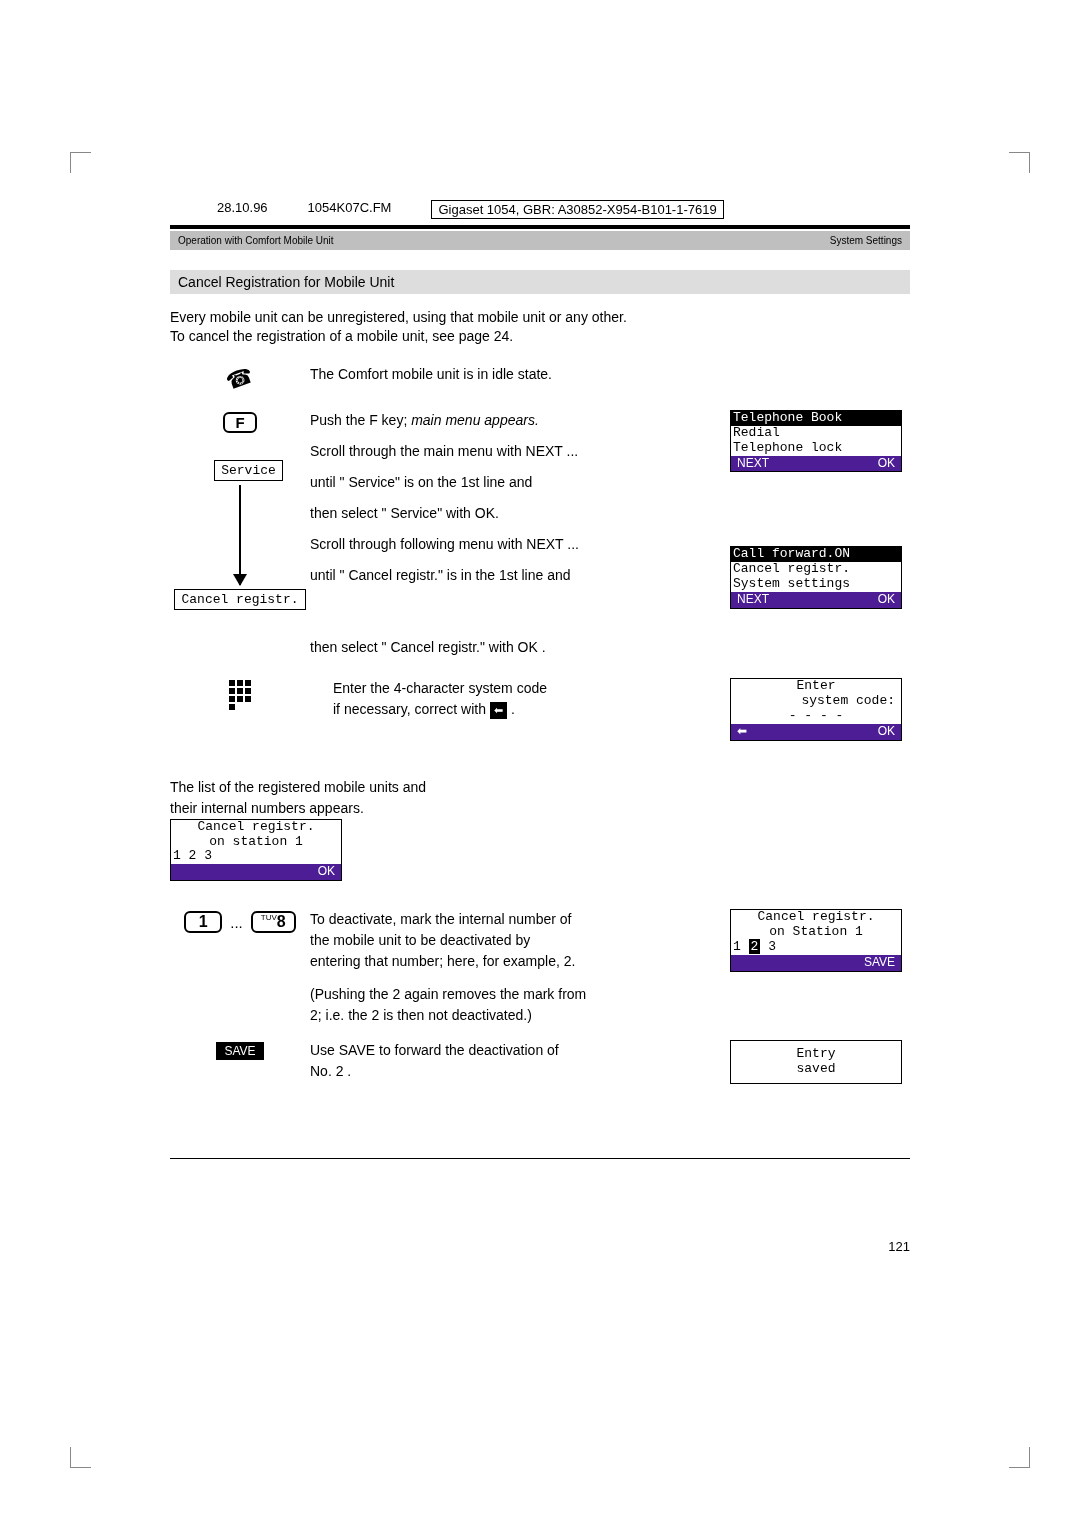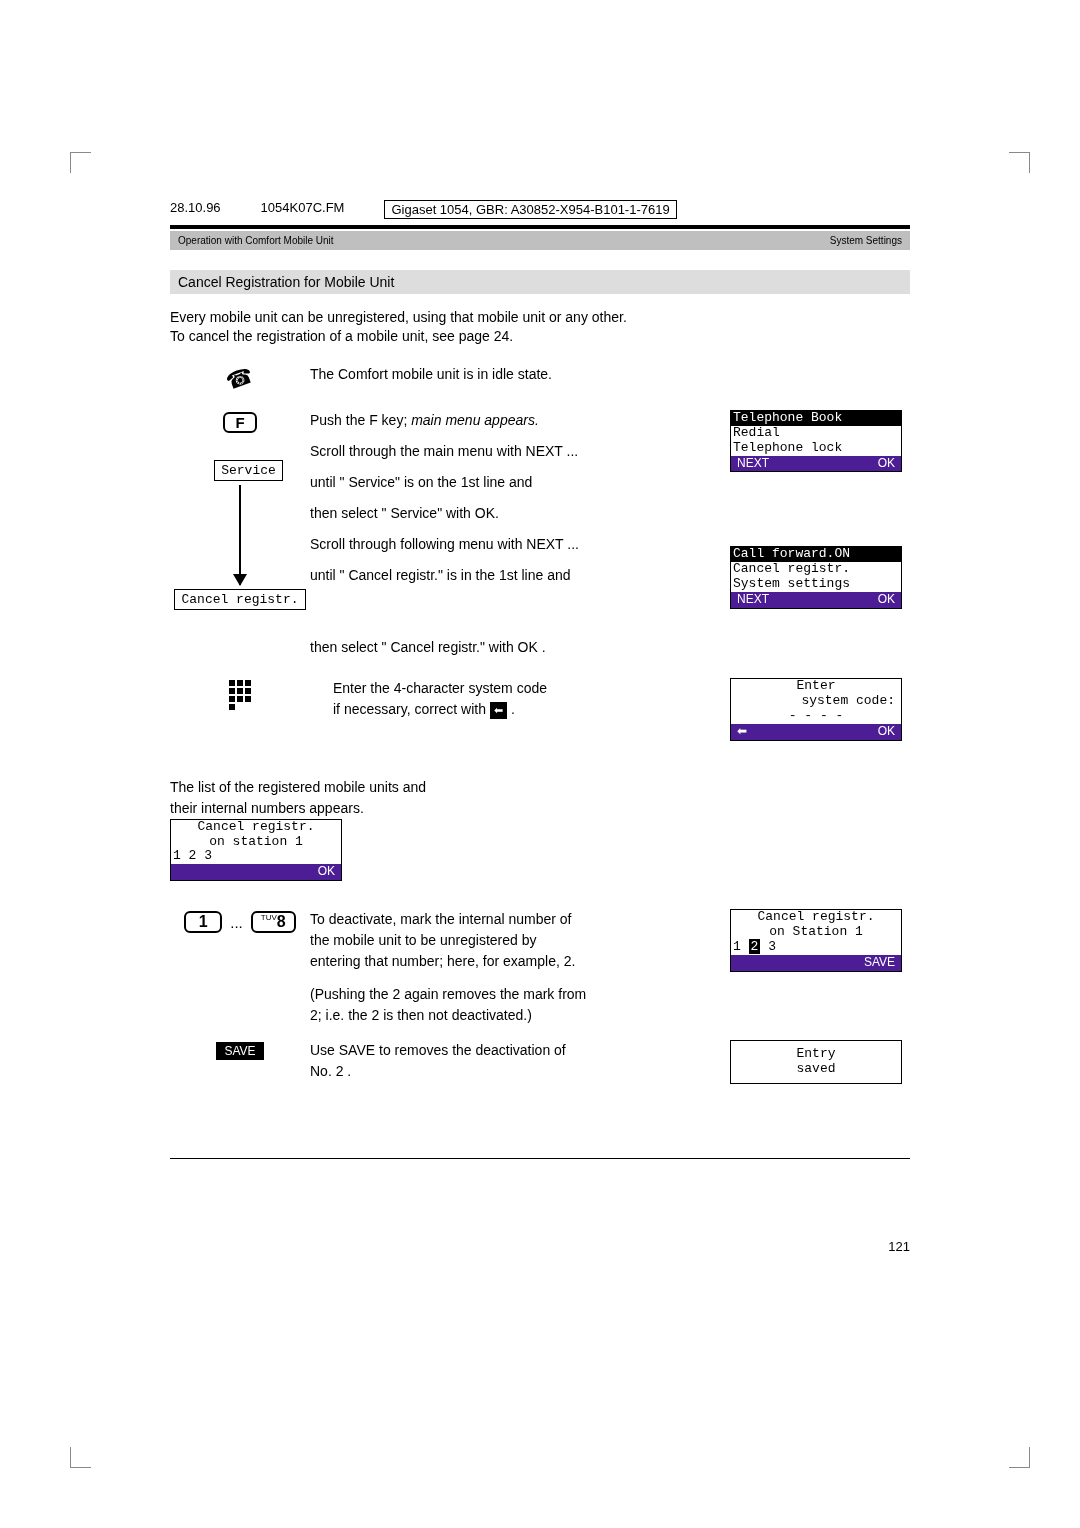--- a/index.html
+++ b/index.html
@@ -26,20 +26,21 @@
     position: absolute;
     left: 170px;
     top: 200px;
     width: 740px;
   }
   .header-line {
     display: flex;
     gap: 40px;
     font-size: 13px;
     margin-bottom: 6px;
+    margin-left: 47px;
   }
   .header-line .box {
     border: 1px solid #000;
     padding: 1px 6px;
     font-family: Arial, sans-serif;
   }
   hr.thick { border:0; border-top:4px solid #000; margin:6px 0 0 0; }
   .title-bar {
     background:#bfbfbf;
     display:flex;
@@ -271,21 +272,21 @@
   </div>
 
   <div class="row" style="margin-top:14px;">
     <div class="col-icon" style="gap:4px; align-items:center;">
       <span class="key-num">1</span>
       <span style="margin:0 4px;">...</span>
       <span class="key-num"><sup>TUV</sup><span>8</span></span>
     </div>
     <div class="col-text">
       <div>To deactivate, mark the internal number of</div>
-      <div>the mobile unit to be unregistered by</div>
+      <div>the mobile unit to be deactivated by</div>
       <div>entering that number; here, for example, 2.</div>
       <div style="height:12px;"></div>
       <div>(Pushing the 2 again removes the mark from</div>
       <div>2; i.e. the 2 is then not deactivated.)</div>
     </div>
     <div class="col-lcd">
       <div class="lcd">
         <span class="ln" style="text-align:center;">Cancel registr.</span>
         <span class="ln" style="text-align:center;">on Station 1</span>
         <span class="ln"><span>1 </span><span style="background:#000;color:#fff;padding:0 2px;">2</span><span> 3</span></span>
@@ -295,21 +296,21 @@
           </div>
       </div>
     </div>
   </div>
 
   <div class="row" style="margin-top:14px;">
     <div class="col-icon">
         <span class="save-btn">SAVE</span>
       </div>
     <div class="col-text">
-      <div>Use SAVE to removes the deactivation of</div>
+      <div>Use SAVE to forward the deactivation of</div>
       <div>No. 2 .</div>
     </div>
     <div class="col-lcd">
       <div class="lcd center" style="padding:6px 0;">
         <span class="ln">Entry</span>
         <span class="ln">saved</span>
       </div>
     </div>
   </div>
 

